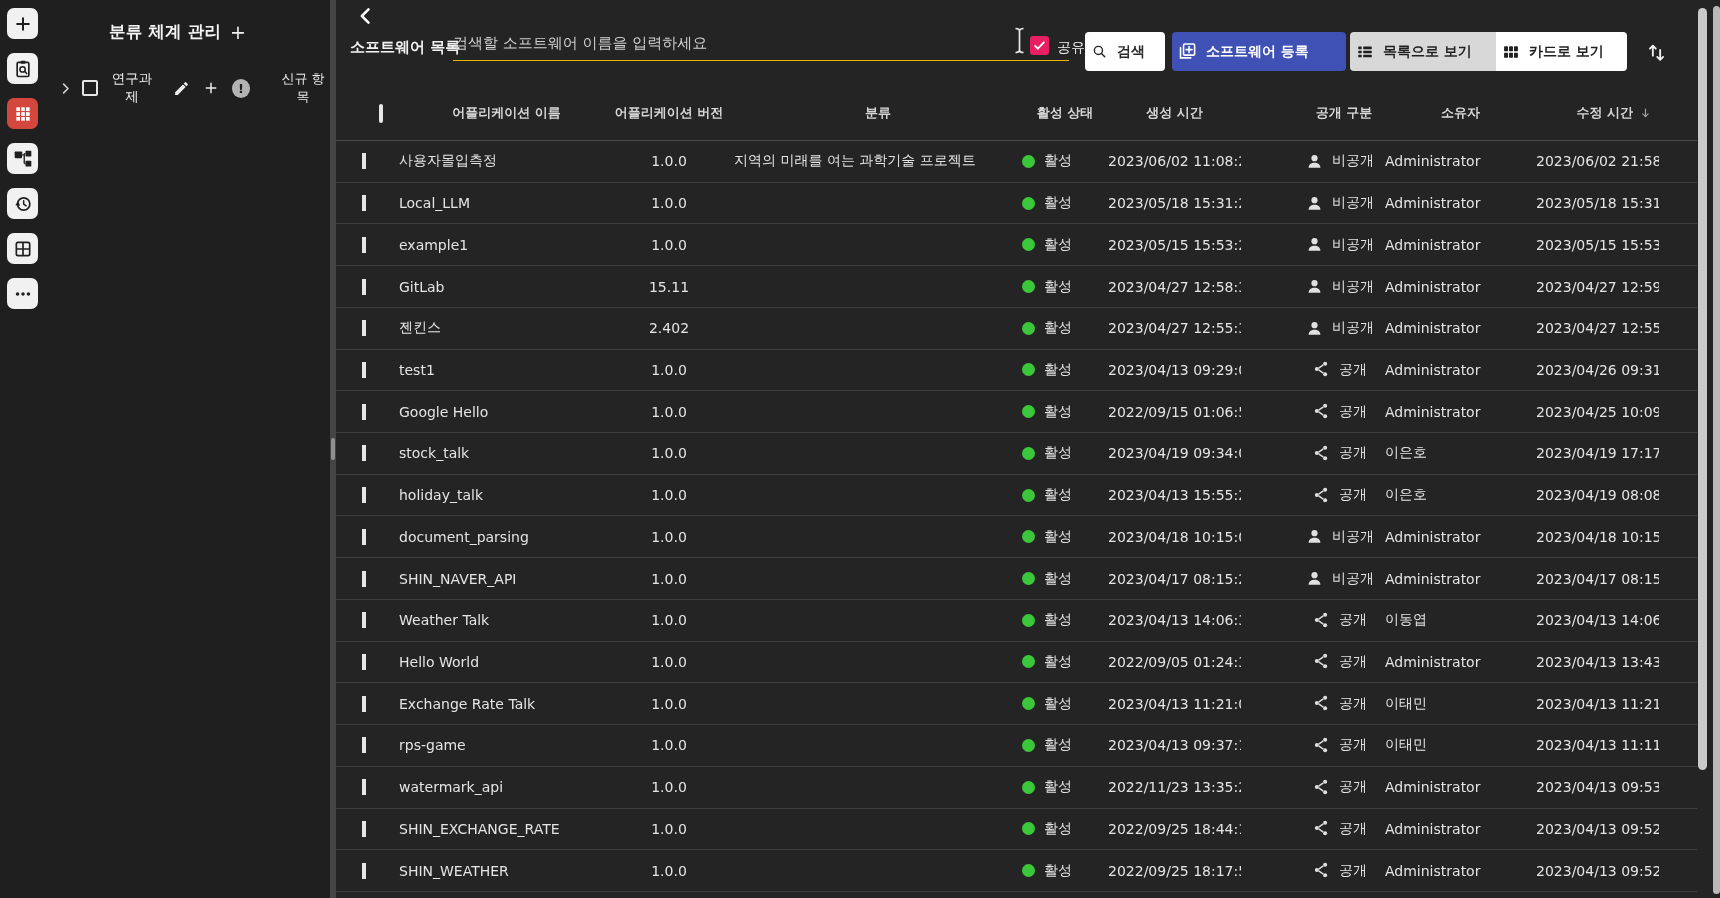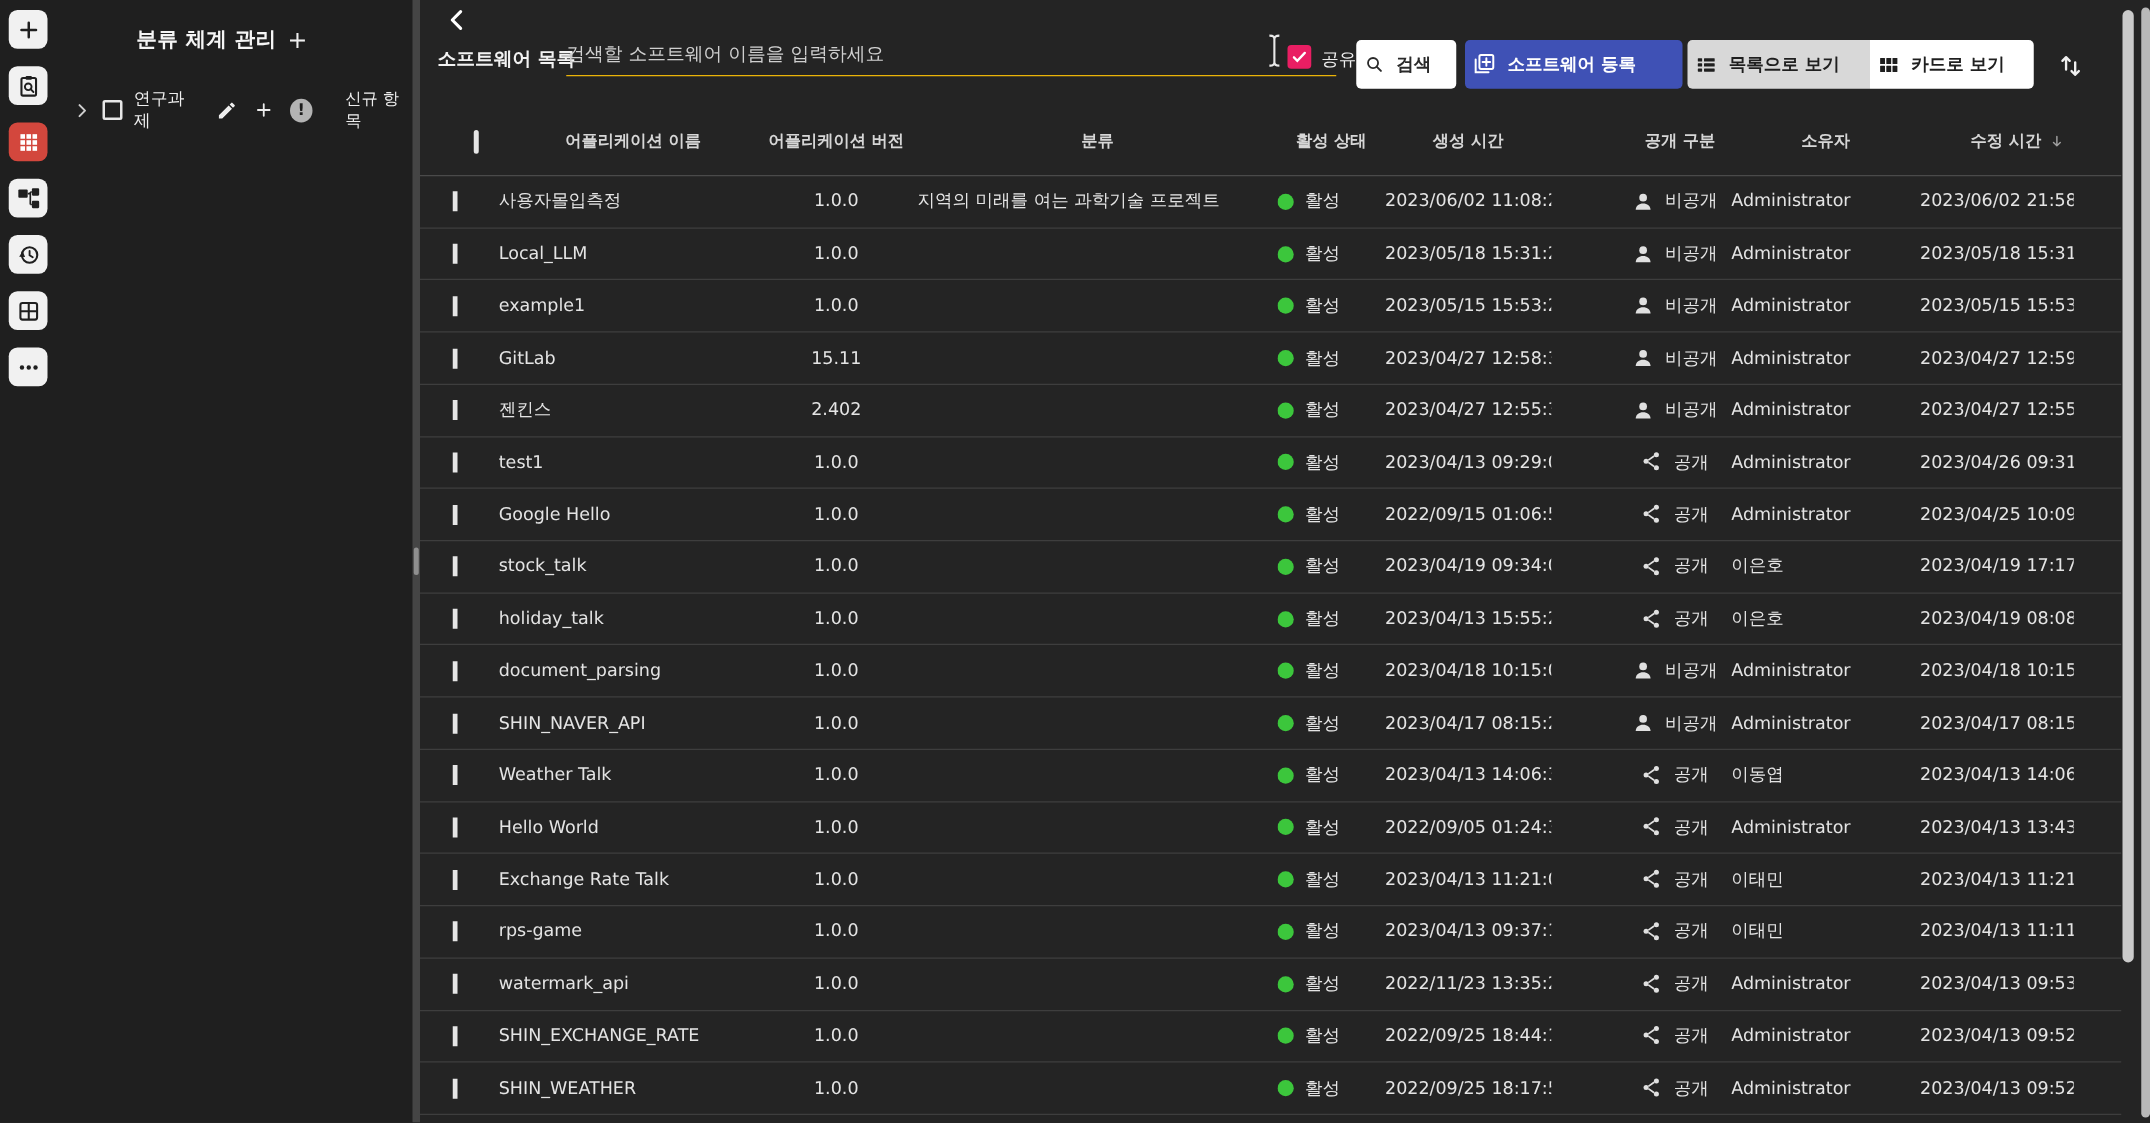--- a/index.html
+++ b/index.html
@@ -14,21 +14,21 @@
   .rail{position:absolute;left:0;top:0;width:52px;height:100%;background:#1f1f1f;z-index:5;}
   .rail-btn{position:absolute;left:7px;width:31px;height:31px;background:#f1f1f1;border-radius:7px;
     display:flex;align-items:center;justify-content:center;}
   .rail-btn svg{width:20px;height:20px;}
   .rail-btn.active{background:var(--rail-active);}
   
   .panel{position:absolute;left:52px;top:0;width:278px;height:100%;background:#1f1f1f;z-index:4;}
   .panel-title{position:absolute;left:30px;top:21px;font-size:16.5px;font-weight:bold;color:#f5f5f5;
     display:flex;align-items:center;letter-spacing:.2px;margin-left:27px;}
   .panel-title .plus{margin-left:9px;font-weight:400;font-size:19px;color:#efefef;}
-  .tree-row{position:absolute;left:6px;top:76px;height:24px;display:flex;align-items:center;}
+  .tree-row{position:absolute;left:6px;top:76px;height:24px;display:flex;align-items:center;text-align:center;}
   .chev{width:15px;height:15px;margin-right:9px;}
   .cb{width:16px;height:16px;border:2px solid #e6e6e6;border-radius:2px;box-sizing:border-box;background:transparent;flex:none;}
   .tree-label{margin-left:9px;font-size:13.5px;color:#f0f0f0;width:52px;}
   .pencil{width:17px;height:17px;margin-left:16px;}
   .tplus{width:16px;height:16px;margin-left:13px;}
   .badge{width:19px;height:19px;border-radius:50%;background:#b3b3b3;margin-left:13px;
     display:flex;align-items:center;justify-content:center;font-size:13px;font-weight:bold;color:#1d1d1d;}
   .badge-label{margin-left:26px;font-size:13px;color:#ededed;}
   
   .splitter{position:absolute;left:330px;top:0;width:6px;height:100%;background:#454545;z-index:6;}

